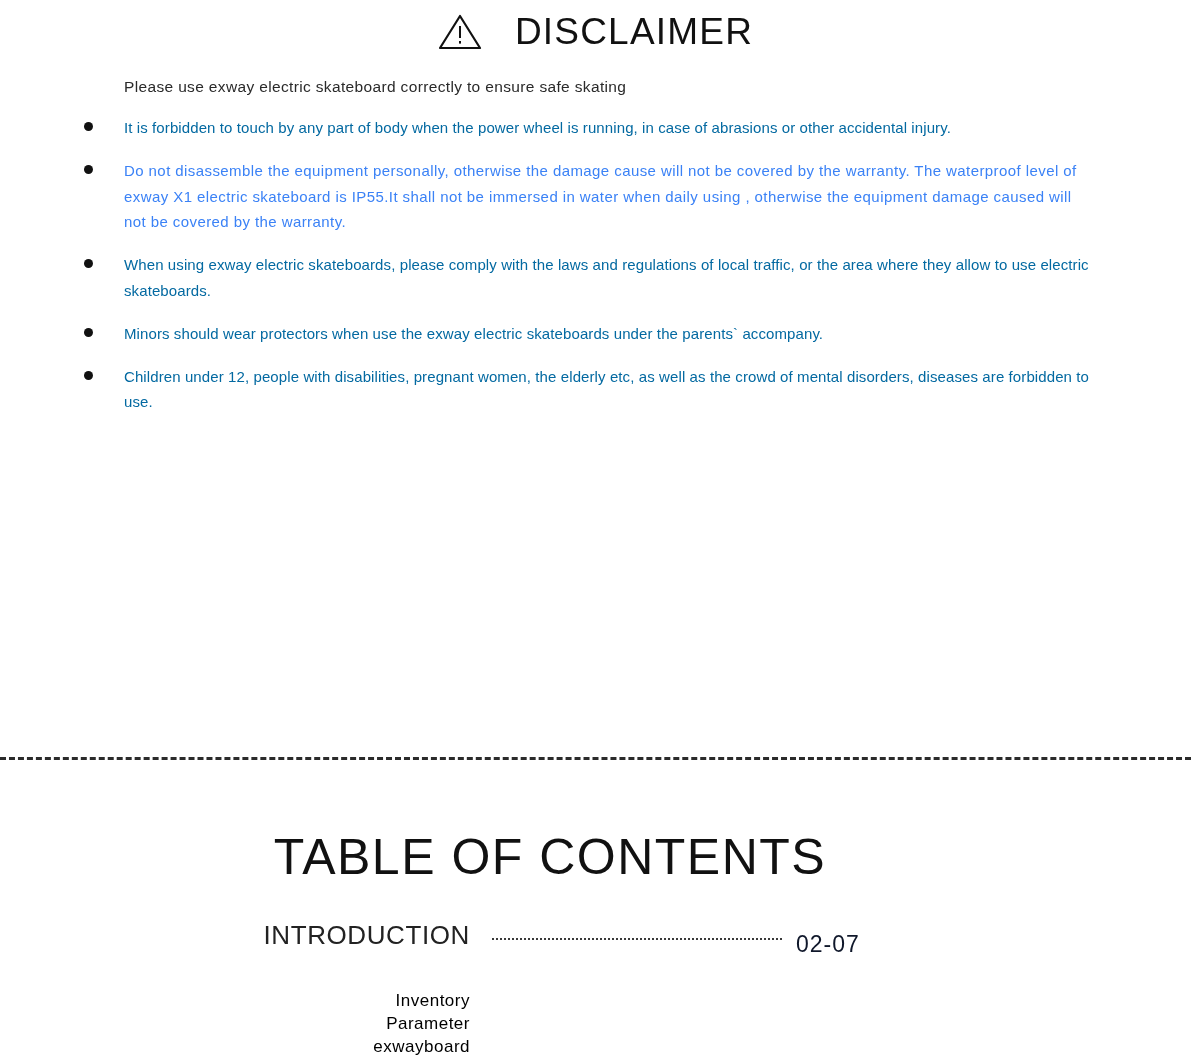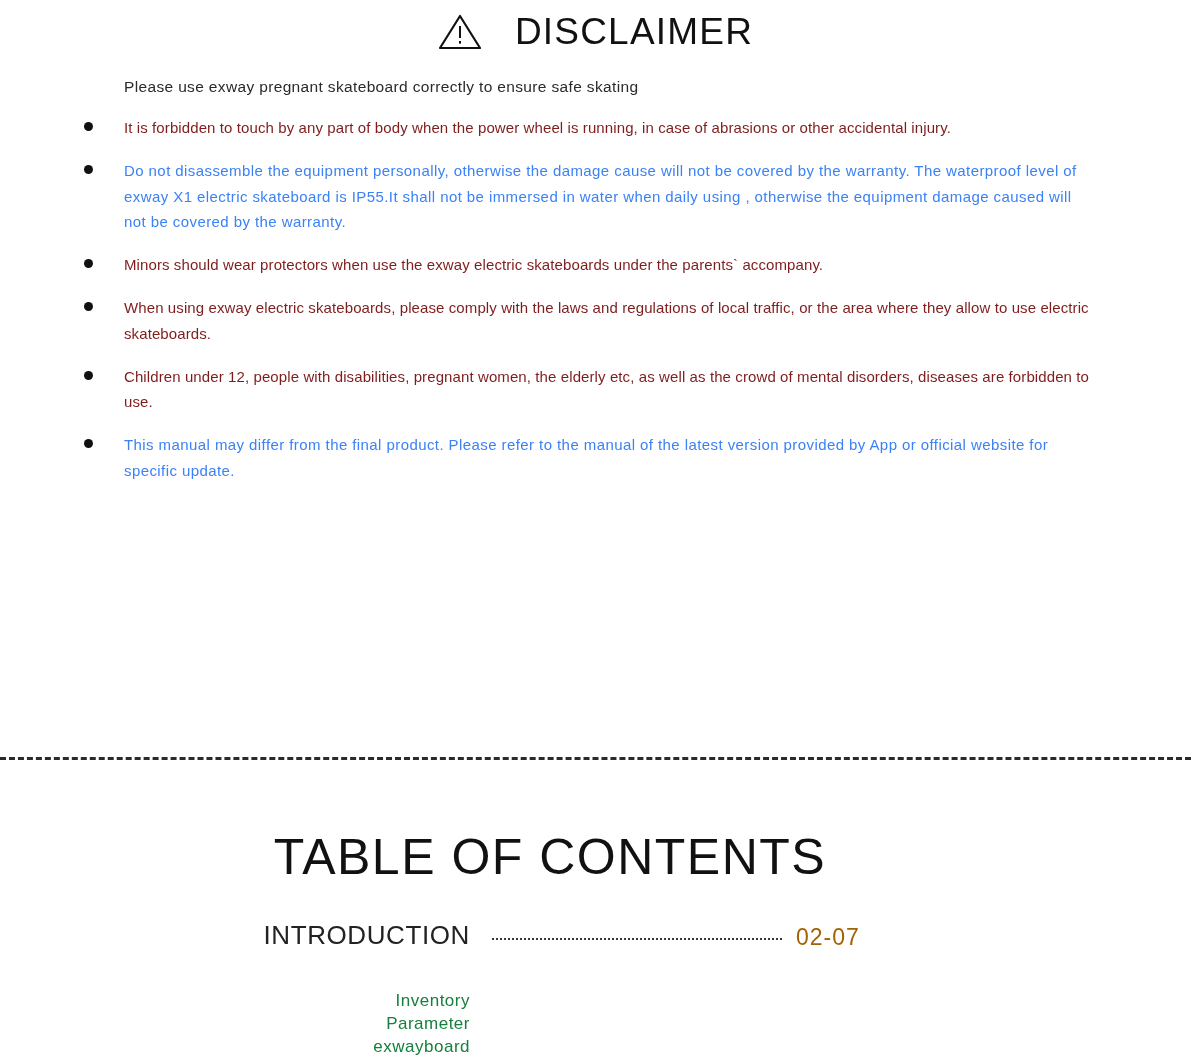--- a/index.html
+++ b/index.html
@@ -66,21 +66,21 @@
     height: 9px;
     border-radius: 50%;
     background: #111;
     margin-top: 7px;
     margin-right: 31px;
   }
   .bullet-text {
     flex: 1 1 auto;
     font-size: 15px;
     line-height: 1.72;
-    color: #7f1d1d;
+    color: #0369a1;
     letter-spacing: 0.1px;
   }
   .bullet-text.wide {
     letter-spacing: 0.42px;
     color: #3b82f6;
   }
 
   
   .divider {
     position: absolute;
@@ -123,83 +123,79 @@
   .toc-leader {
     flex: 0 0 auto;
     width: 290px;
     margin: 18px 14px 0 22px;
     border-top: 2px dotted #3a3a3a;
     height: 0;
   }
   .toc-page {
     font-size: 23px;
     letter-spacing: 1px;
-    color: #a16207;
-    margin-top: 4px;
+    color: #0f172a;
+    margin-top: 11px;
   }
 
   .toc-sublist {
     position: absolute;
     left: 120px;
     top: 990px;
     width: 350px;
     text-align: right;
   }
   .toc-sub {
     font-size: 17px;
     line-height: 1.35;
     letter-spacing: 0.5px;
-    color: #15803d;
+    color: #000000;
   }
 </style>
 </head>
 <body>
 
 <div class="disclaimer-header">
   <svg class="warn-icon" viewBox="0 0 44 38">
     <path d="M22 3 L42 35 L2 35 Z" fill="none" stroke="#111" stroke-width="2.2" stroke-linejoin="round"></path>
     <rect x="21" y="13" width="2" height="12" fill="#111"></rect>
     <rect x="21" y="28" width="2" height="2.6" fill="#111"></rect>
   </svg>
   <div class="disclaimer-title">DISCLAIMER</div>
 </div>
 
-<div class="intro-line">Please use exway pregnant skateboard correctly to ensure safe skating</div>
+<div class="intro-line">Please use exway electric skateboard correctly to ensure safe skating</div>
 
 <div class="bullets">
 
   <div class="bullet-row">
     <span class="bullet-dot"></span>
     <span class="bullet-text">It is forbidden to touch by any part of body when the power wheel is running, in case of abrasions or other accidental injury.</span>
   </div>
 
   <div class="bullet-row">
     <span class="bullet-dot"></span>
     <span class="bullet-text wide">Do not disassemble the equipment personally, otherwise the damage cause will not be covered by the warranty. The waterproof level of exway X1 electric skateboard  is IP55.It shall not be immersed in water when daily using , otherwise the equipment damage caused will not be covered by the warranty.</span>
   </div>
 
   <div class="bullet-row">
     <span class="bullet-dot"></span>
+    <span class="bullet-text">When using exway electric skateboards, please comply with the laws and regulations of local traffic, or the area where they allow to use electric skateboards.</span>
+  </div>
+
+  <div class="bullet-row">
+    <span class="bullet-dot"></span>
     <span class="bullet-text"> Minors should wear protectors when use the exway electric skateboards under the parents` accompany.</span>
   </div>
 
   <div class="bullet-row">
     <span class="bullet-dot"></span>
-    <span class="bullet-text">When using exway electric skateboards, please comply with the laws and regulations of local traffic, or the area where they allow to use electric skateboards.</span>
-  </div>
-
-  <div class="bullet-row">
-    <span class="bullet-dot"></span>
     <span class="bullet-text">Children under 12, people with disabilities, pregnant women, the elderly etc, as well as the crowd of mental disorders, diseases are forbidden to use.</span>
   </div>
 
-  <div class="bullet-row">
-    <span class="bullet-dot"></span>
-    <span class="bullet-text wide">This manual may differ from the final product. Please refer to the manual of the latest version provided by App or official website for specific update.</span>
-  </div>
 
 </div>
 
 <div class="divider"></div>
 
 <div class="toc-title">TABLE OF CONTENTS</div>
 
 <div class="toc-entry">
   <div class="toc-label">
     <div>INTRODUCTION</div>

